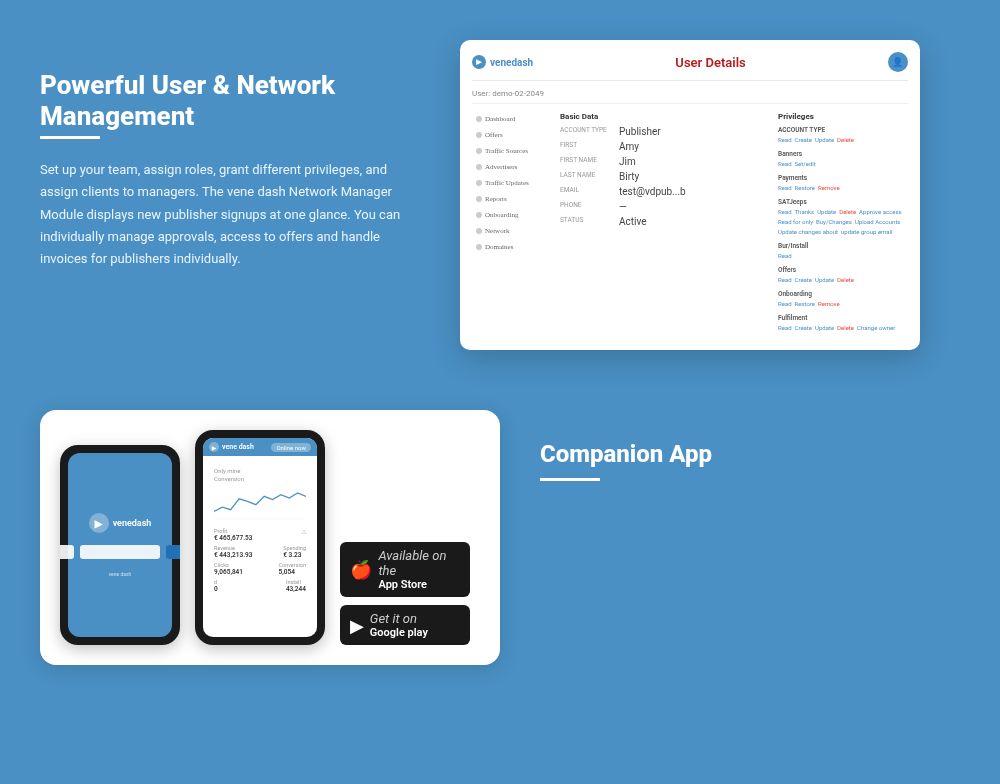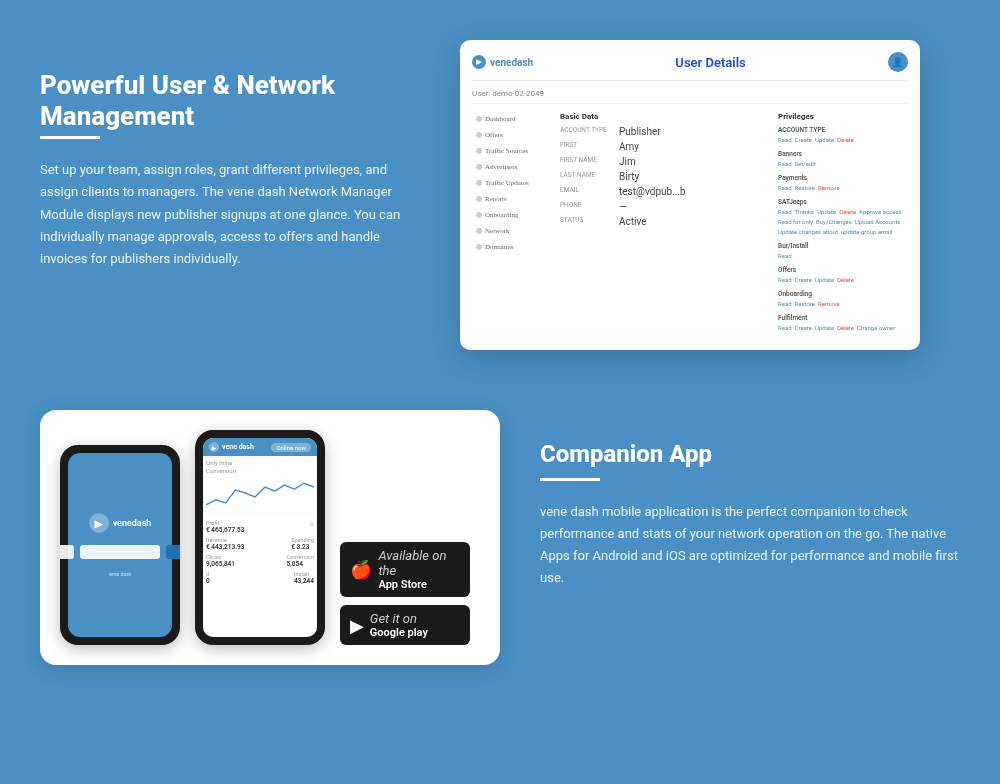--- a/index.html
+++ b/index.html
@@ -93,21 +93,21 @@
 
     .dash-logo-icon span {
       color: #fff;
       font-size: 7px;
       font-weight: 900;
     }
 
     .dash-title {
       font-size: 13px;
       font-weight: 600;
-      color: #1d4ed8;
+      color: #b91c1c;
     }
 
     .dash-user-icon {
       width: 20px;
       height: 20px;
       background: #4a90c4;
       border-radius: 50%;
       display: flex;
       align-items: center;
       justify-content: center;
@@ -366,21 +366,21 @@
 
     .phone2-btn {
       background: rgba(255,255,255,0.3);
       border-radius: 8px;
       padding: 1px 5px;
       color: #fff;
       font-size: 6px;
     }
 
     .phone2-body {
-      padding: 3px;
+      padding: 11px;
     }
 
     .phone2-label {
       font-size: 6px;
       color: #999;
       margin-bottom: 1px;
     }
 
     
     .mini-chart {
@@ -758,17 +758,16 @@
             <span class="badge-small">Get it on</span>
             <span class="badge-large">Google play</span>
           </div>
         </div>
       </div>
     </div>
 
     <div class="right-content">
       <h2 class="companion-title">Companion App</h2>
       <div class="companion-underline"></div>
-      <p class="companion-description">vene dash mobile application is the perfect companion to check performance and stats of your network operation on the go. The native Apps for Android and iOS are optimized for performance and mobile first use.</p>
     </div>
   </div>
 
 </div>
 
 </body></html>

